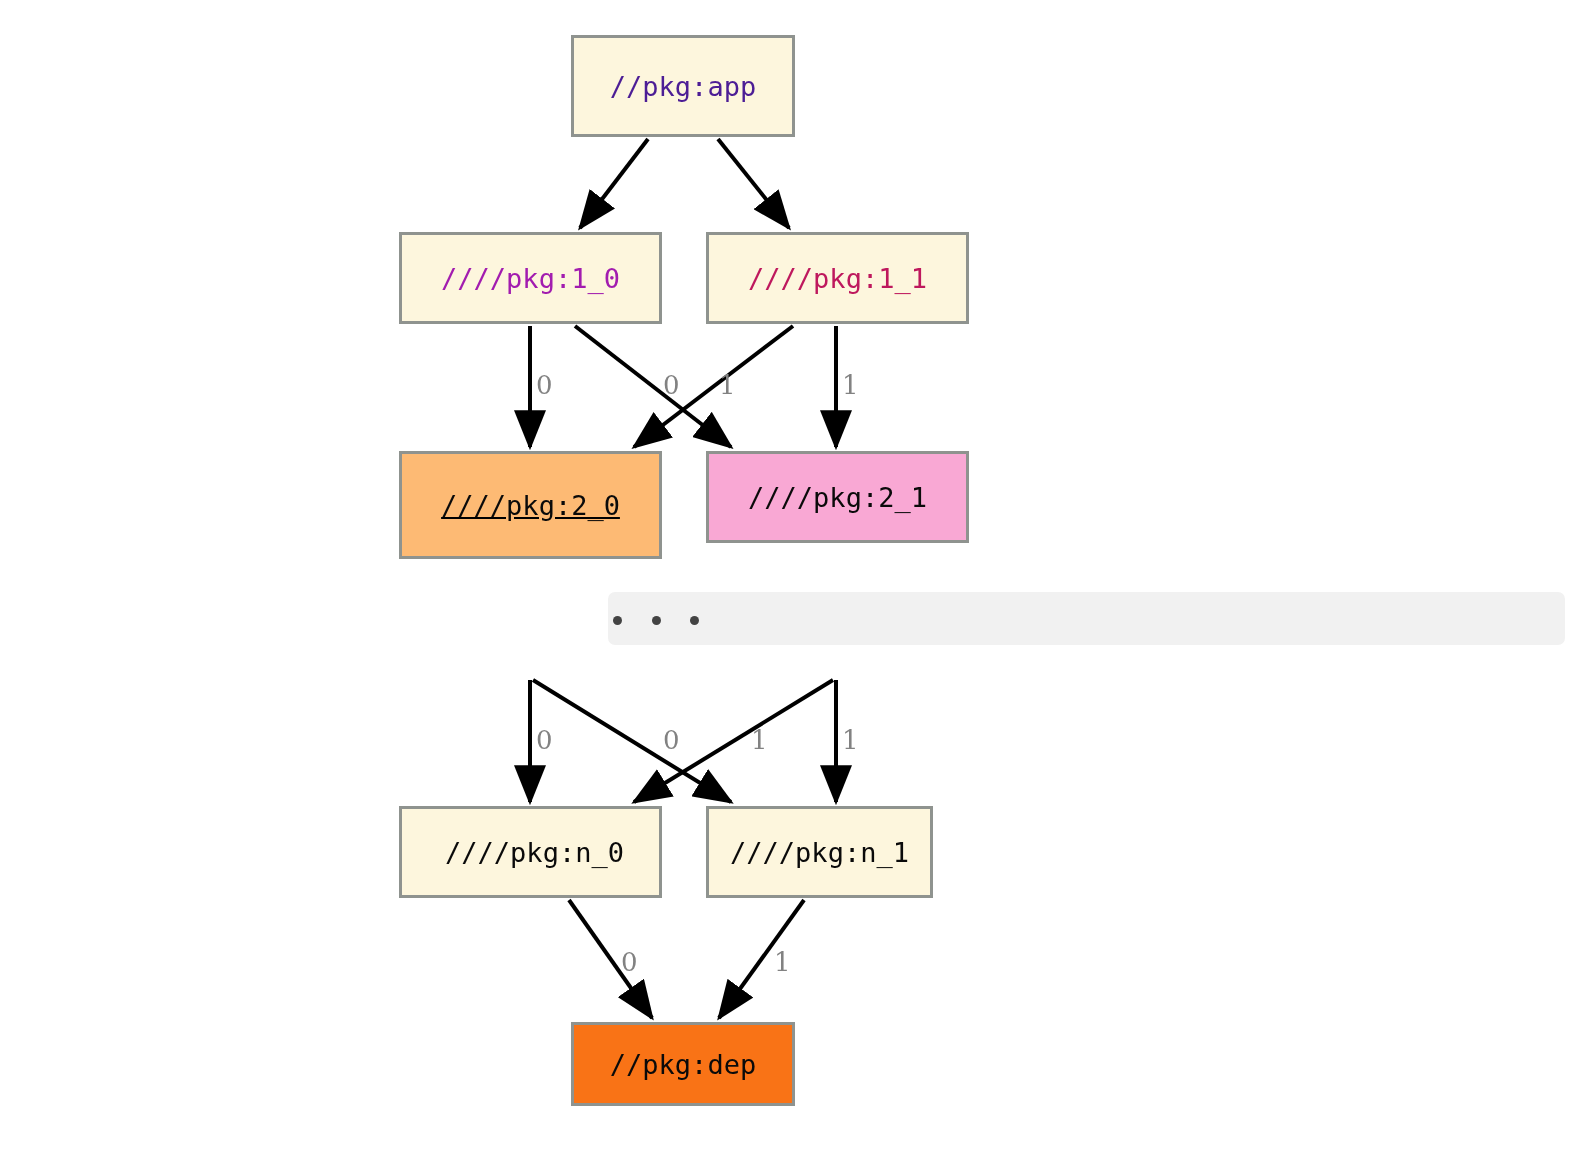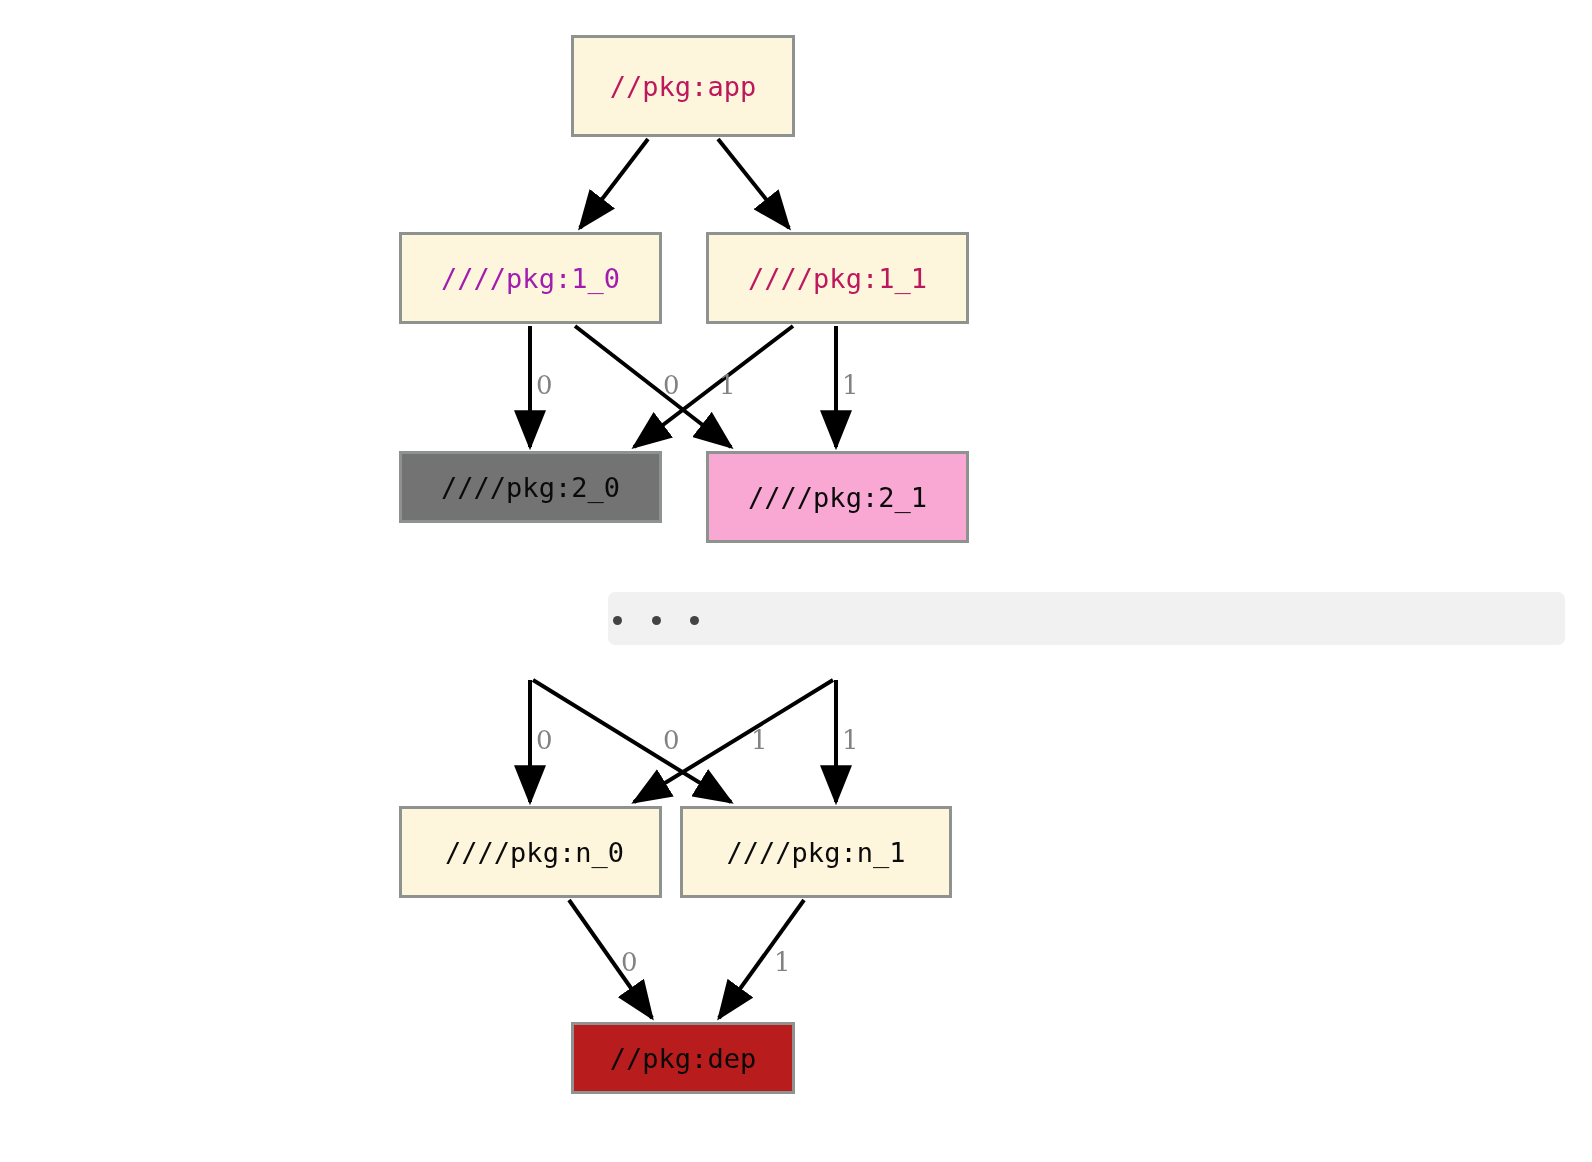--- a/index.html
+++ b/index.html
@@ -113,38 +113,38 @@
 
   <div id="separator-band" style="left: 608px; top: 592px; width: 957px; height: 53px; background: rgb(241, 241, 241);"></div>
   <div id="ellipsis-dots">
       <div class="ellipsis-dot" style="left: 613px; top: 616px; background: rgb(67, 67, 67);"></div>
       <div class="ellipsis-dot" style="left: 652px; top: 616px; background: rgb(67, 67, 67);"></div>
       <div class="ellipsis-dot" style="left: 690px; top: 616px; background: rgb(67, 67, 67);"></div>
     </div>
 
   <div id="node-group">
       <div class="node" style="left: 571px; top: 35px; width: 224px; height: 102px; background: rgb(253, 246, 221); border-color: rgb(143, 147, 143);">
-        <span class="node-label" style="color: #be185d;">//pkg:app</span>
+        <span class="node-label" style="color: #4c1d95;">//pkg:app</span>
       </div>
       <div class="node" style="left: 399px; top: 232px; width: 263px; height: 92px; background: rgb(253, 246, 221); border-color: rgb(143, 147, 143);">
         <span class="node-label" style="color: #a21caf;">////pkg:1_0</span>
       </div>
       <div class="node" style="left: 706px; top: 232px; width: 263px; height: 92px; background: rgb(253, 246, 221); border-color: rgb(143, 147, 143);">
         <span class="node-label" style="color: #be185d;">////pkg:1_1</span>
       </div>
-      <div class="node" style="left: 399px; top: 451px; width: 263px; height: 72px; background: #737373; border-color: rgb(143, 147, 143);">
+      <div class="node" style="left: 399px; top: 451px; width: 263px; height: 108px; background: #fdba74; border-color: rgb(143, 147, 143); text-decoration: underline;">
         <span class="node-label" style="color: rgb(10, 10, 10);">////pkg:2_0</span>
       </div>
       <div class="node" style="left: 706px; top: 451px; width: 263px; height: 92px; background: #f9a8d4; border-color: rgb(143, 147, 143);">
         <span class="node-label" style="color: rgb(10, 10, 10);">////pkg:2_1</span>
       </div>
       <div class="node" style="left: 399px; top: 806px; width: 263px; height: 92px; background: rgb(253, 246, 221); border-color: rgb(143, 147, 143); padding-left: 8px;">
         <span class="node-label" style="color: rgb(10, 10, 10);">////pkg:n_0</span>
       </div>
-      <div class="node" style="left: 680px; top: 806px; width: 272px; height: 92px; background: rgb(253, 246, 221); border-color: rgb(143, 147, 143);">
+      <div class="node" style="left: 706px; top: 806px; width: 227px; height: 92px; background: rgb(253, 246, 221); border-color: rgb(143, 147, 143);">
         <span class="node-label" style="color: rgb(10, 10, 10);">////pkg:n_1</span>
       </div>
-      <div class="node" style="left: 571px; top: 1022px; width: 224px; height: 72px; background: #b91c1c; border-color: rgb(143, 147, 143);">
+      <div class="node" style="left: 571px; top: 1022px; width: 224px; height: 84px; background: #f97316; border-color: rgb(143, 147, 143);">
         <span class="node-label" style="color: rgb(10, 10, 10);">//pkg:dep</span>
       </div>
     </div>
 
 </div>
 
 </body></html>

